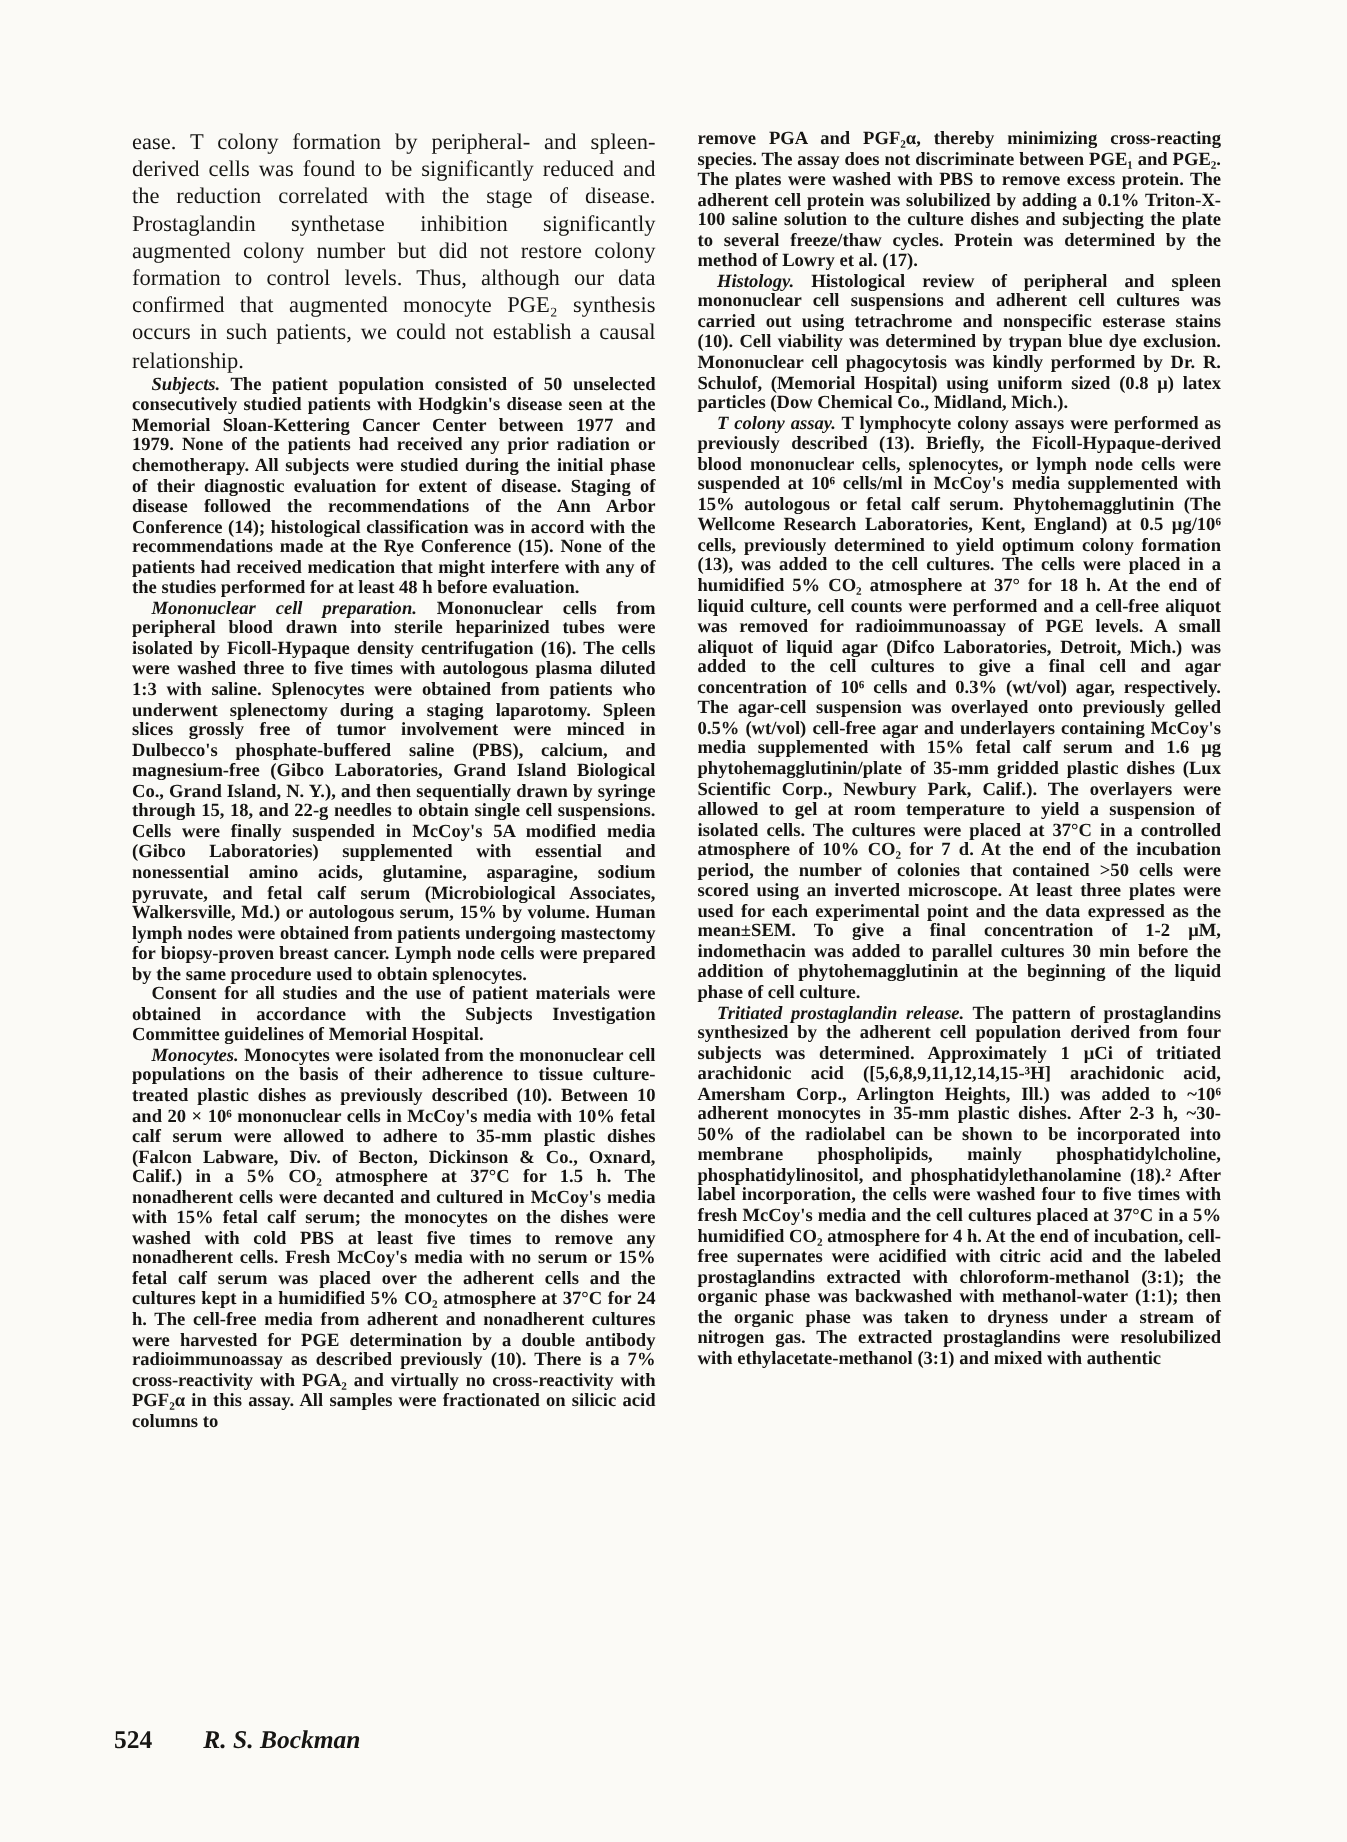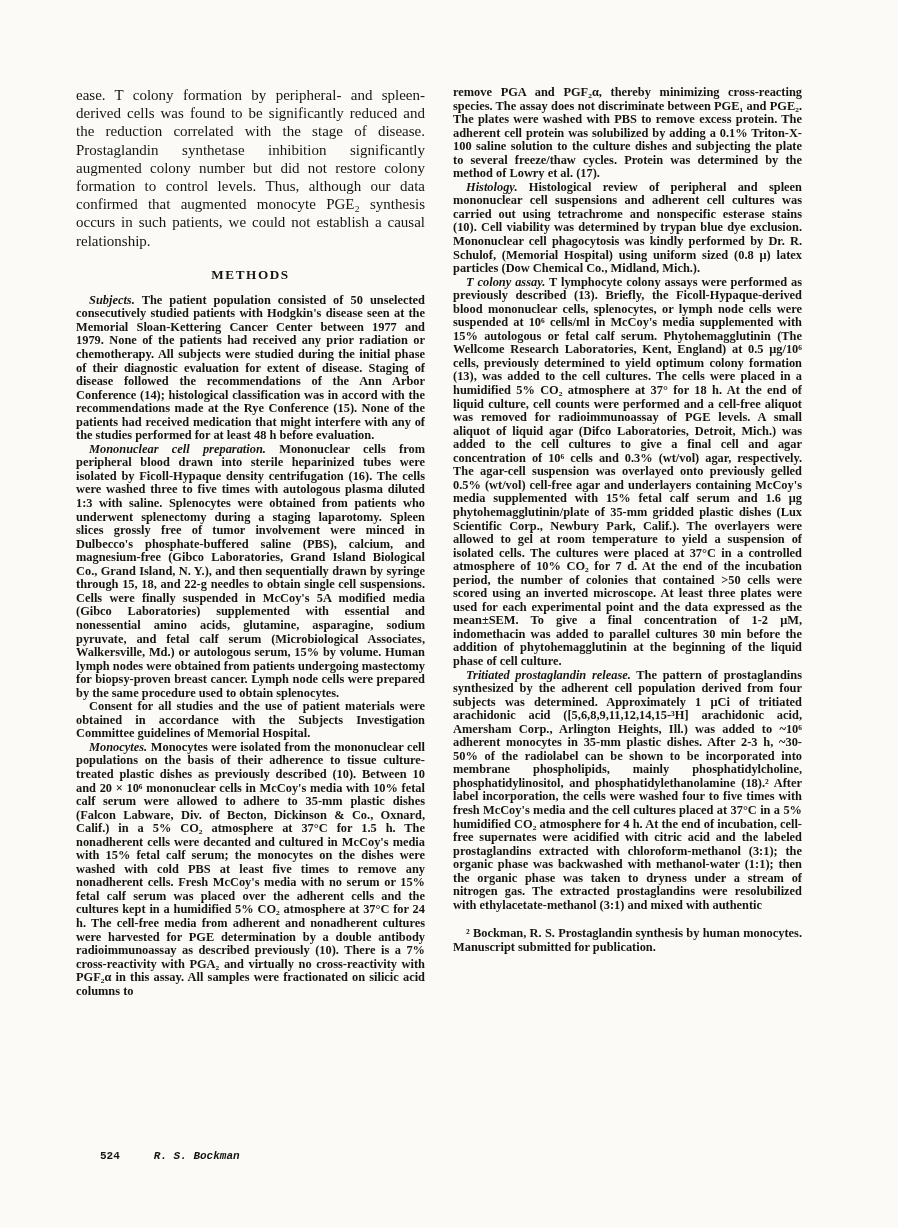--- a/index.html
+++ b/index.html
@@ -12,21 +12,21 @@
   }
   .page {
     position: relative;
     width: 898px;
     height: 1228px;
     background: #fbfaf6;
     overflow: hidden;
   }
   .columns {
     position: absolute;
-    left: 76px;
+    left: 88px;
     top: 86px;
     width: 726px;
     display: flex;
     gap: 28px;
   }
   .col { width: 349px; }
   p { text-align: justify; }
   .body-text {
     font-size: 15px;
     line-height: 18.2px;
@@ -45,24 +45,23 @@
     letter-spacing: 1.6px;
     margin-top: 17px;
     margin-bottom: 11px;
   }
   .footnote {
     margin-top: 15px;
     text-indent: 13px;
   }
   .page-footer {
     position: absolute;
-    left: 100px;
+    left: 76px;
     top: 1150px;
-    font-size: 11px;
-    font-family: Liberation Mono, monospace;
+    font-size: 17px;
   }
   .page-number {
     font-weight: 700;
     margin-right: 34px;
   }
   .running-author {
     font-style: italic;
     font-weight: 700;
   }
 </style>
@@ -70,21 +69,20 @@
 <body>
 
 <div class="page">
 
   <div class="columns">
 
     <div class="col">
 
       <p class="body-text"><span>ease. T colony formation by peripheral- and spleen-derived cells was found to be significantly reduced and the reduction correlated with the stage of disease. Prostaglandin synthetase inhibition significantly augmented colony number but did not restore colony formation to control levels. Thus, although our data confirmed that augmented monocyte PGE₂ synthesis occurs in such patients, we could not establish a causal relationship.</span></p>
 
-      <h2 class="methods-heading">METHODS</h2>
 
       <p class="small indent"><span class="lead">Subjects.</span> <span>The patient population consisted of 50 unselected consecutively studied patients with Hodgkin's disease seen at the Memorial Sloan-Kettering Cancer Center between 1977 and 1979. None of the patients had received any prior radiation or chemotherapy. All subjects were studied during the initial phase of their diagnostic evaluation for extent of disease. Staging of disease followed the recommendations of the Ann Arbor Conference (14); histological classification was in accord with the recommendations made at the Rye Conference (15). None of the patients had received medication that might interfere with any of the studies performed for at least 48 h before evaluation.</span></p>
 
       <p class="small indent"><span class="lead">Mononuclear cell preparation.</span> <span>Mononuclear cells from peripheral blood drawn into sterile heparinized tubes were isolated by Ficoll-Hypaque density centrifugation (16). The cells were washed three to five times with autologous plasma diluted 1:3 with saline. Splenocytes were obtained from patients who underwent splenectomy during a staging laparotomy. Spleen slices grossly free of tumor involvement were minced in Dulbecco's phosphate-buffered saline (PBS), calcium, and magnesium-free (Gibco Laboratories, Grand Island Biological Co., Grand Island, N. Y.), and then sequentially drawn by syringe through 15, 18, and 22-g needles to obtain single cell suspensions. Cells were finally suspended in McCoy's 5A modified media (Gibco Laboratories) supplemented with essential and nonessential amino acids, glutamine, asparagine, sodium pyruvate, and fetal calf serum (Microbiological Associates, Walkersville, Md.) or autologous serum, 15% by volume. Human lymph nodes were obtained from patients undergoing mastectomy for biopsy-proven breast cancer. Lymph node cells were prepared by the same procedure used to obtain splenocytes.</span></p>
 
       <p class="small indent"><span>Consent for all studies and the use of patient materials were obtained in accordance with the Subjects Investigation Committee guidelines of Memorial Hospital.</span></p>
 
       <p class="small indent"><span class="lead">Monocytes.</span> <span>Monocytes were isolated from the mononuclear cell populations on the basis of their adherence to tissue culture-treated plastic dishes as previously described (10). Between 10 and 20 × 10⁶ mononuclear cells in McCoy's media with 10% fetal calf serum were allowed to adhere to 35-mm plastic dishes (Falcon Labware, Div. of Becton, Dickinson &amp; Co., Oxnard, Calif.) in a 5% CO₂ atmosphere at 37°C for 1.5 h. The nonadherent cells were decanted and cultured in McCoy's media with 15% fetal calf serum; the monocytes on the dishes were washed with cold PBS at least five times to remove any nonadherent cells. Fresh McCoy's media with no serum or 15% fetal calf serum was placed over the adherent cells and the cultures kept in a humidified 5% CO₂ atmosphere at 37°C for 24 h. The cell-free media from adherent and nonadherent cultures were harvested for PGE determination by a double antibody radioimmunoassay as described previously (10). There is a 7% cross-reactivity with PGA₂ and virtually no cross-reactivity with PGF₂α in this assay. All samples were fractionated on silicic acid columns to</span></p>
 
     </div>
@@ -92,21 +90,20 @@
     <div class="col">
 
       <p class="small"><span>remove PGA and PGF₂α, thereby minimizing cross-reacting species. The assay does not discriminate between PGE₁ and PGE₂. The plates were washed with PBS to remove excess protein. The adherent cell protein was solubilized by adding a 0.1% Triton-X-100 saline solution to the culture dishes and subjecting the plate to several freeze/thaw cycles. Protein was determined by the method of Lowry et al. (17).</span></p>
 
       <p class="small indent"><span class="lead">Histology.</span> <span>Histological review of peripheral and spleen mononuclear cell suspensions and adherent cell cultures was carried out using tetrachrome and nonspecific esterase stains (10). Cell viability was determined by trypan blue dye exclusion. Mononuclear cell phagocytosis was kindly performed by Dr. R. Schulof, (Memorial Hospital) using uniform sized (0.8 μ) latex particles (Dow Chemical Co., Midland, Mich.).</span></p>
 
       <p class="small indent"><span class="lead">T colony assay.</span> <span>T lymphocyte colony assays were performed as previously described (13). Briefly, the Ficoll-Hypaque-derived blood mononuclear cells, splenocytes, or lymph node cells were suspended at 10⁶ cells/ml in McCoy's media supplemented with 15% autologous or fetal calf serum. Phytohemagglutinin (The Wellcome Research Laboratories, Kent, England) at 0.5 μg/10⁶ cells, previously determined to yield optimum colony formation (13), was added to the cell cultures. The cells were placed in a humidified 5% CO₂ atmosphere at 37° for 18 h. At the end of liquid culture, cell counts were performed and a cell-free aliquot was removed for radioimmunoassay of PGE levels. A small aliquot of liquid agar (Difco Laboratories, Detroit, Mich.) was added to the cell cultures to give a final cell and agar concentration of 10⁶ cells and 0.3% (wt/vol) agar, respectively. The agar-cell suspension was overlayed onto previously gelled 0.5% (wt/vol) cell-free agar and underlayers containing McCoy's media supplemented with 15% fetal calf serum and 1.6 μg phytohemagglutinin/plate of 35-mm gridded plastic dishes (Lux Scientific Corp., Newbury Park, Calif.). The overlayers were allowed to gel at room temperature to yield a suspension of isolated cells. The cultures were placed at 37°C in a controlled atmosphere of 10% CO₂ for 7 d. At the end of the incubation period, the number of colonies that contained &gt;50 cells were scored using an inverted microscope. At least three plates were used for each experimental point and the data expressed as the mean±SEM. To give a final concentration of 1-2 μM, indomethacin was added to parallel cultures 30 min before the addition of phytohemagglutinin at the beginning of the liquid phase of cell culture.</span></p>
 
       <p class="small indent"><span class="lead">Tritiated prostaglandin release.</span> <span>The pattern of prostaglandins synthesized by the adherent cell population derived from four subjects was determined. Approximately 1 μCi of tritiated arachidonic acid ([5,6,8,9,11,12,14,15-³H] arachidonic acid, Amersham Corp., Arlington Heights, Ill.) was added to ~10⁶ adherent monocytes in 35-mm plastic dishes. After 2-3 h, ~30-50% of the radiolabel can be shown to be incorporated into membrane phospholipids, mainly phosphatidylcholine, phosphatidylinositol, and phosphatidylethanolamine (18).² After label incorporation, the cells were washed four to five times with fresh McCoy's media and the cell cultures placed at 37°C in a 5% humidified CO₂ atmosphere for 4 h. At the end of incubation, cell-free supernates were acidified with citric acid and the labeled prostaglandins extracted with chloroform-methanol (3:1); the organic phase was backwashed with methanol-water (1:1); then the organic phase was taken to dryness under a stream of nitrogen gas. The extracted prostaglandins were resolubilized with ethylacetate-methanol (3:1) and mixed with authentic</span></p>
 
-      <p class="small footnote"><span>² Bockman, R. S. Prostaglandin synthesis by human monocytes. Manuscript submitted for publication.</span></p>
 
     </div>
 
   </div>
 
   <div class="page-footer">
     <span class="page-number">524</span><span class="running-author">R. S. Bockman</span>
   </div>
 
 </div>

